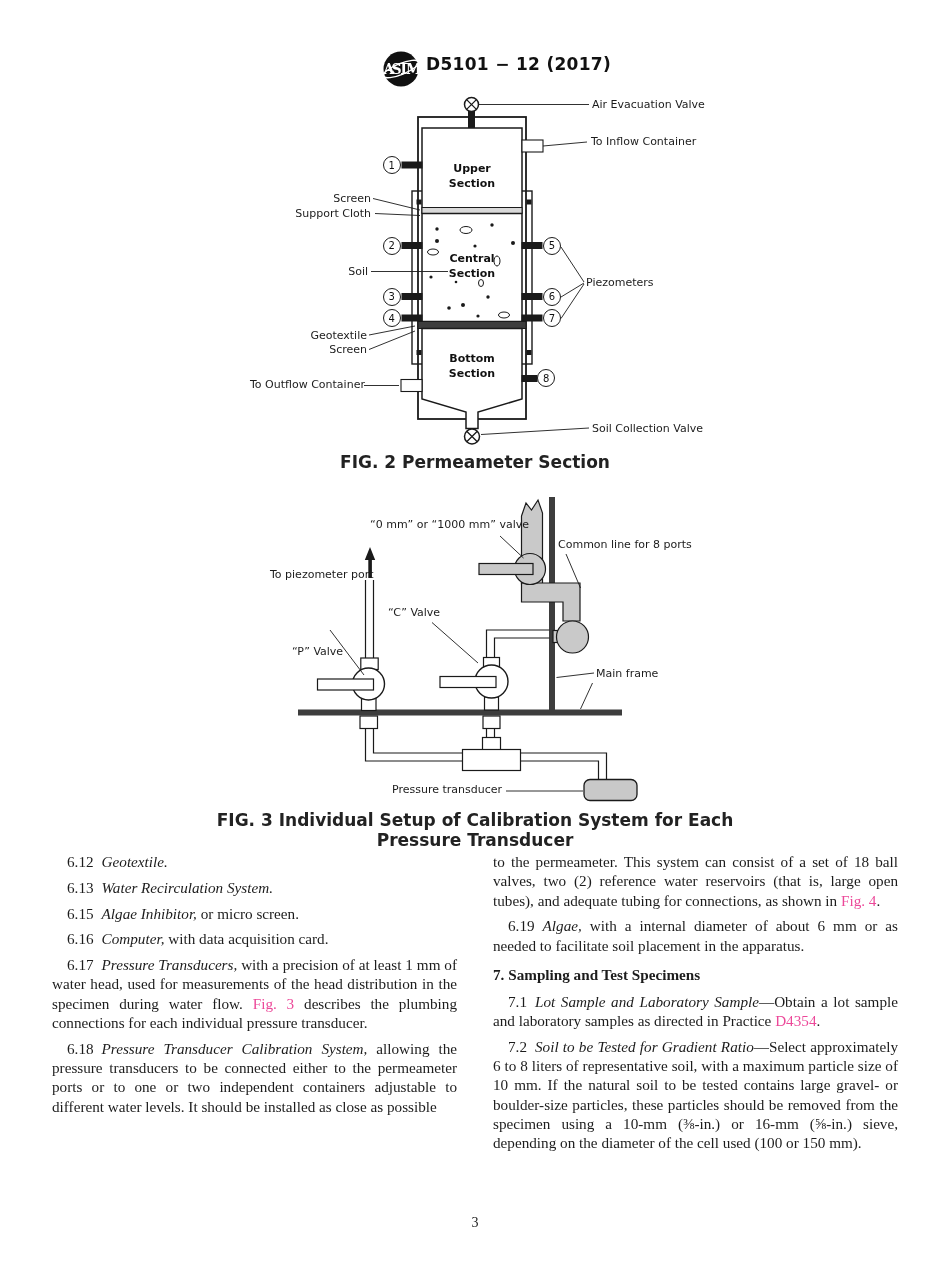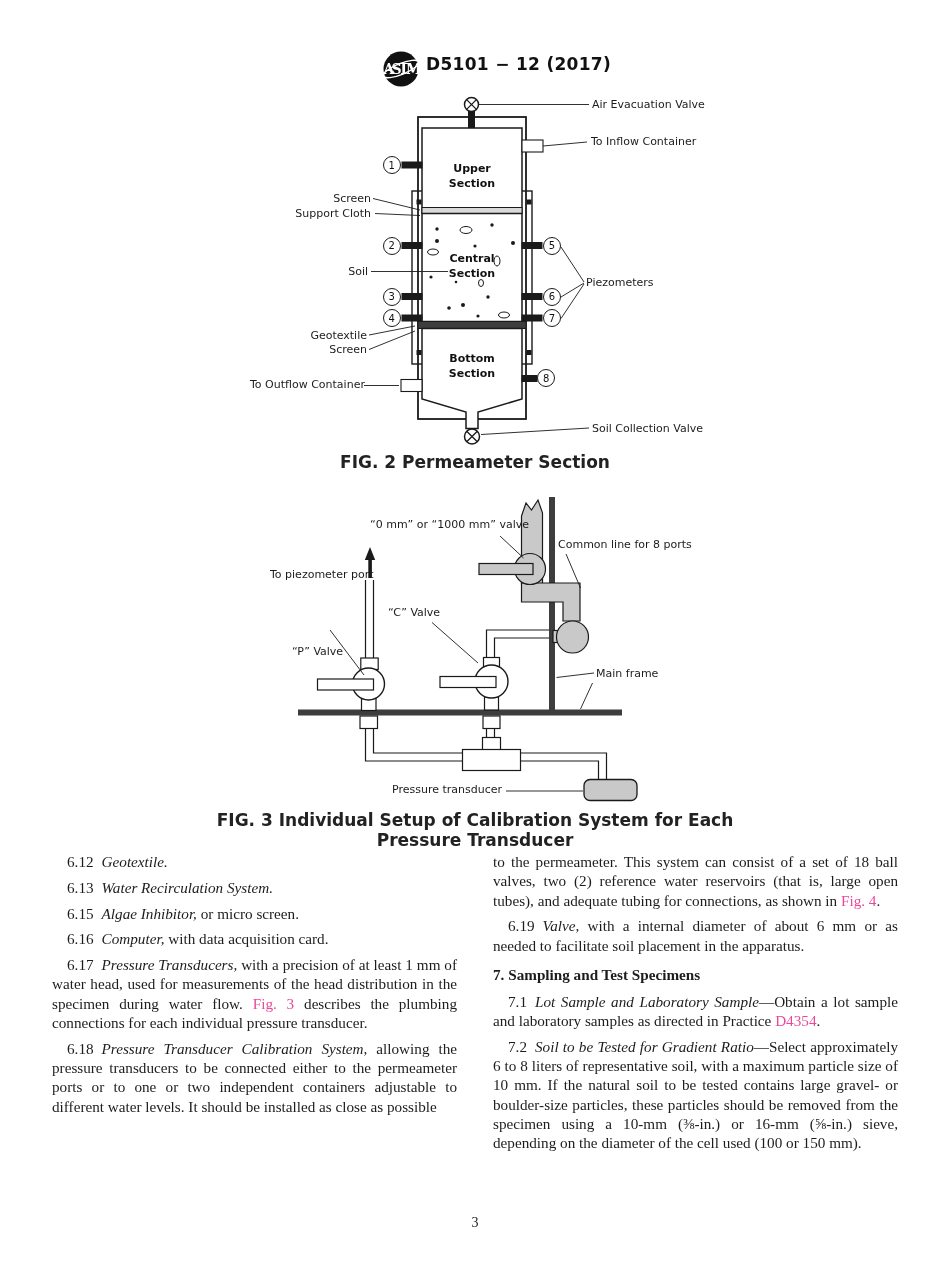--- a/index.html
+++ b/index.html
@@ -233,21 +233,21 @@
     <div class="col">
       <p class="pin"><span class="num">6.12</span><span class="it">Geotextile.</span></p>
       <p class="pin"><span class="num">6.13</span><span class="it">Water Recirculation System.</span></p>
       <p class="pin"><span class="num">6.15</span><span class="it">Algae Inhibitor,</span><span> or micro screen.</span></p>
       <p class="pin"><span class="num">6.16</span><span class="it">Computer,</span><span> with data acquisition card.</span></p>
       <p class="pin"><span class="num">6.17</span><span class="it">Pressure Transducers,</span><span> with a precision of at least 1 mm of water head, used for measurements of the head distribution in the specimen during water flow. </span><a class="lnk">Fig. 3</a><span> describes the plumbing connections for each individual pressure transducer.</span></p>
       <p class="pin"><span class="num">6.18</span><span class="it">Pressure Transducer Calibration System,</span><span> allowing the pressure transducers to be connected either to the permeameter ports or to one or two independent containers adjustable to different water levels. It should be installed as close as possible</span></p>
     </div>
     <div class="col">
       <p><span>to the permeameter. This system can consist of a set of 18 ball valves, two (2) reference water reservoirs (that is, large open tubes), and adequate tubing for connections, as shown in </span><a class="lnk">Fig. 4</a><span>.</span></p>
-      <p class="pin"><span class="num">6.19</span><span class="it">Valve,</span><span> with a internal diameter of about 6 mm or as needed to facilitate soil placement in the apparatus.</span></p>
+      <p class="pin"><span class="num">6.19</span><span class="it">Algae,</span><span> with a internal diameter of about 6 mm or as needed to facilitate soil placement in the apparatus.</span></p>
       <p class="h7">7.  Sampling and Test Specimens</p>
       <p class="pin"><span class="num">7.1</span><span class="it">Lot Sample and Laboratory Sample</span><span>—Obtain a lot sample and laboratory samples as directed in Practice </span><a class="lnk">D4354</a><span>.</span></p>
       <p class="pin"><span class="num">7.2</span><span class="it">Soil to be Tested for Gradient Ratio</span><span>—Select approximately 6 to 8 liters of representative soil, with a maximum particle size of 10 mm. If the natural soil to be tested contains large gravel- or boulder-size particles, these particles should be removed from the specimen using a 10-mm (⅜-in.) or 16-mm (⅝-in.) sieve, depending on the diameter of the cell used (100 or 150 mm).</span></p>
     </div>
   </div>
 
   <div class="pgnum">3</div>
 </div>
 
 </body></html>

